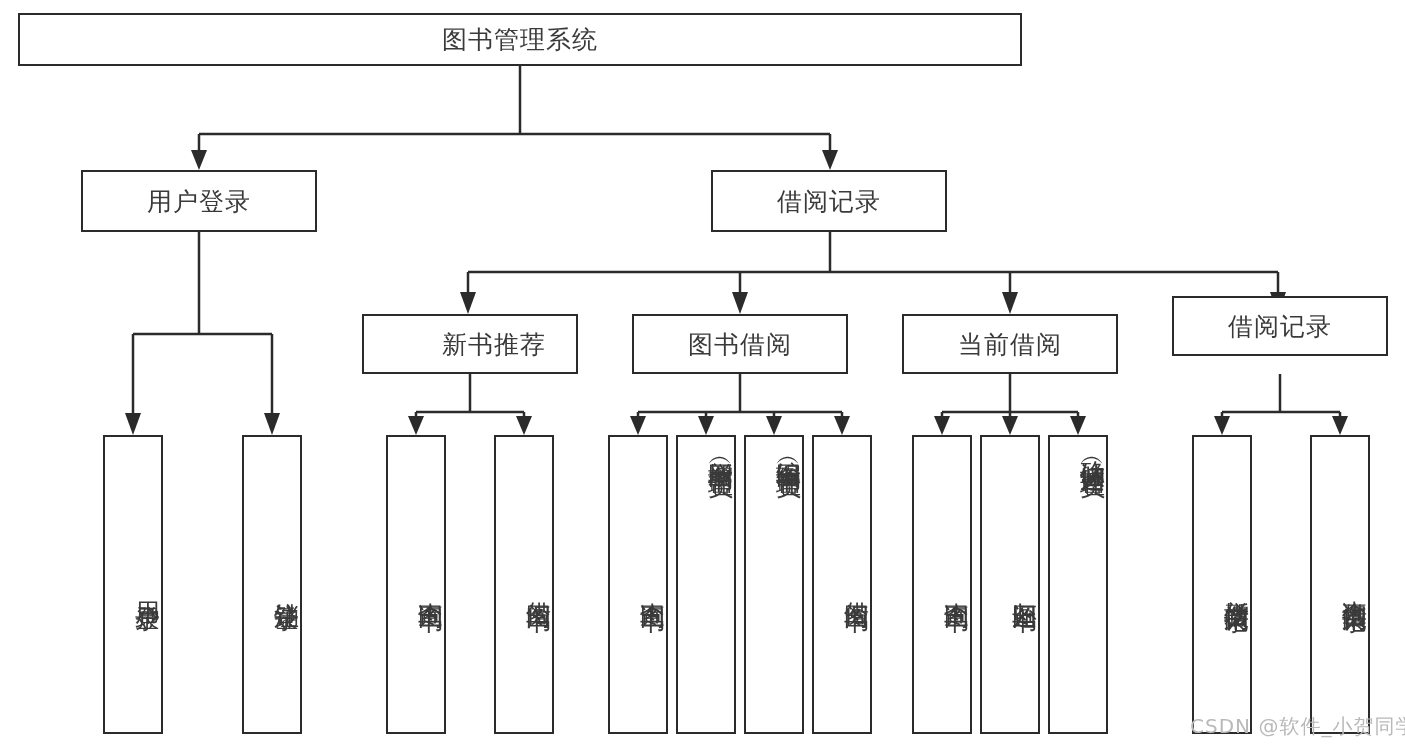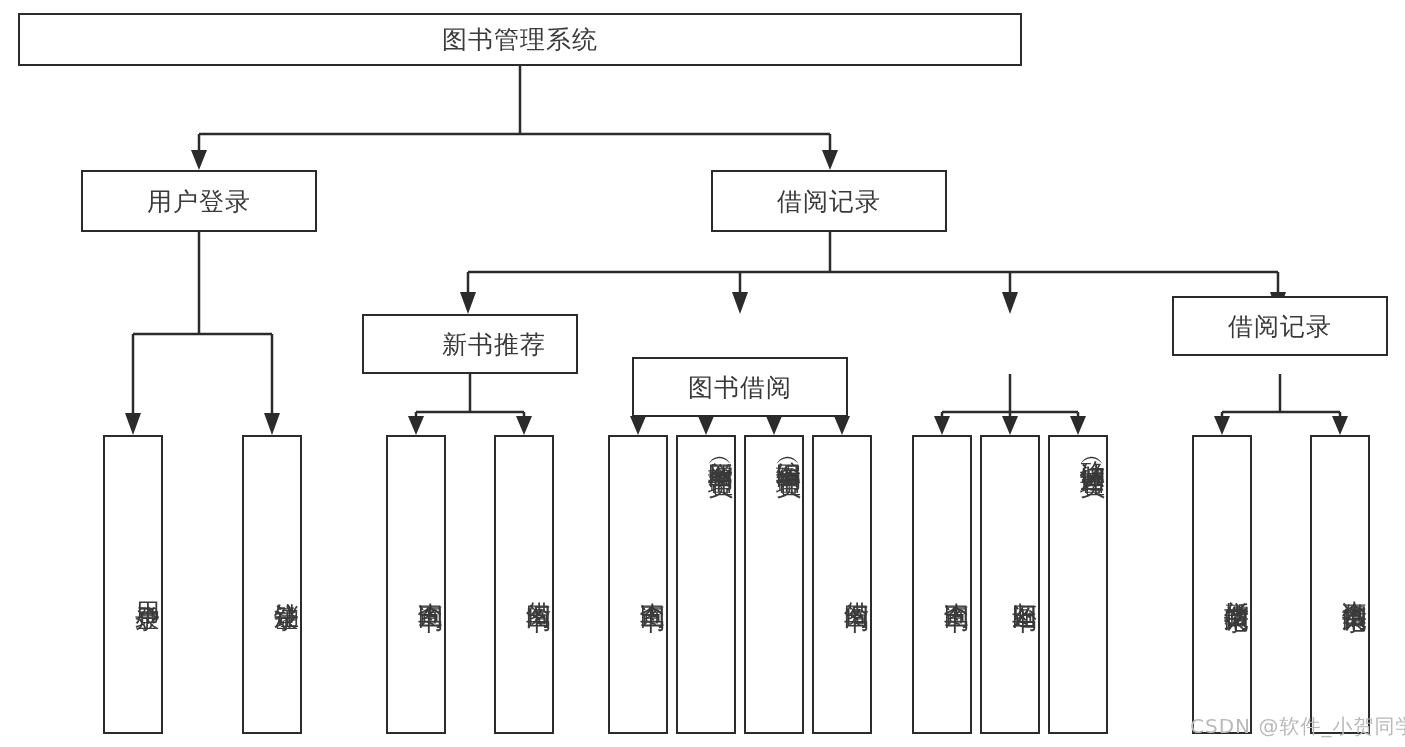--- a/index.html
+++ b/index.html
@@ -134,22 +134,25 @@
   <div class="node horiz" style="left:81px;top:170px;width:236px;height:62px;">
     <span class="label">用户登录</span>
   </div>
   <div class="node horiz" style="left:711px;top:170px;width:236px;height:62px;">
     <span class="label">借阅记录</span>
   </div>
 
   <div class="node horiz" style="left:362px;top:314px;width:216px;height:60px;padding-left:48px;">
     <span class="label">新书推荐</span>
   </div>
-  <div class="node horiz" style="left:632px;top:314px;width:216px;height:60px;margin-top:43px;">
+  <div class="node horiz" style="left:632px;top:314px;width:216px;height:60px;">
     <span class="label">图书借阅</span>
+  </div>
+  <div class="node horiz" style="left:902px;top:314px;width:216px;height:60px;">
+    <span class="label">当前借阅</span>
   </div>
   <div class="node horiz" style="left:1172px;top:296px;width:216px;height:60px;">
     <span class="label">借阅记录</span>
   </div>
 
   <div class="node vert" style="left:103px;top:435px;width:60px;height:299px;">
     <span class="label">用户登录</span>
   </div>
   <div class="node vert" style="left:242px;top:435px;width:60px;height:299px;">
     <span class="label">注销登录</span>

